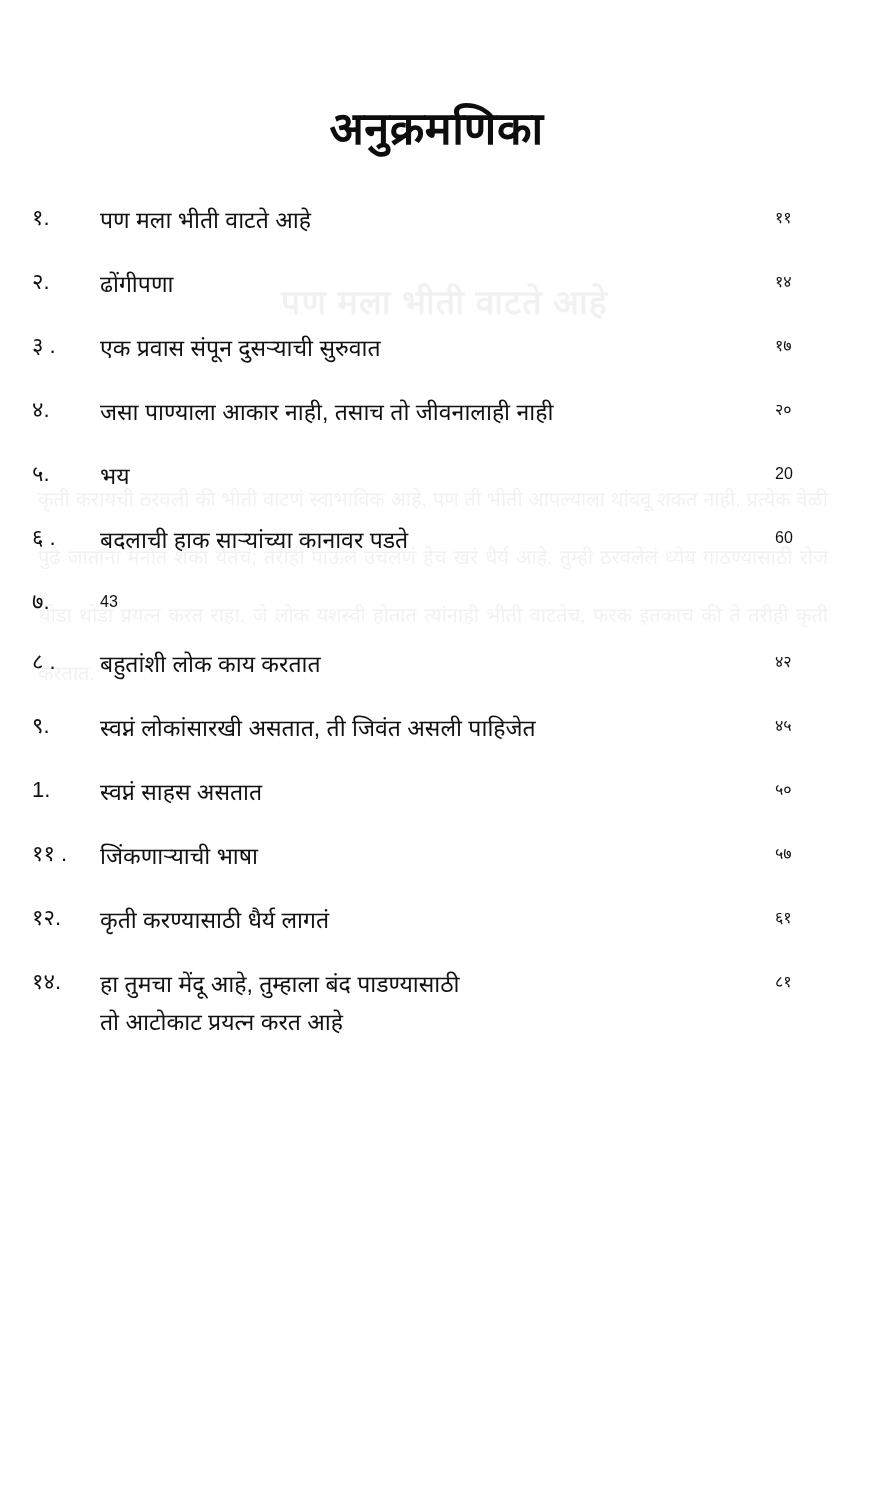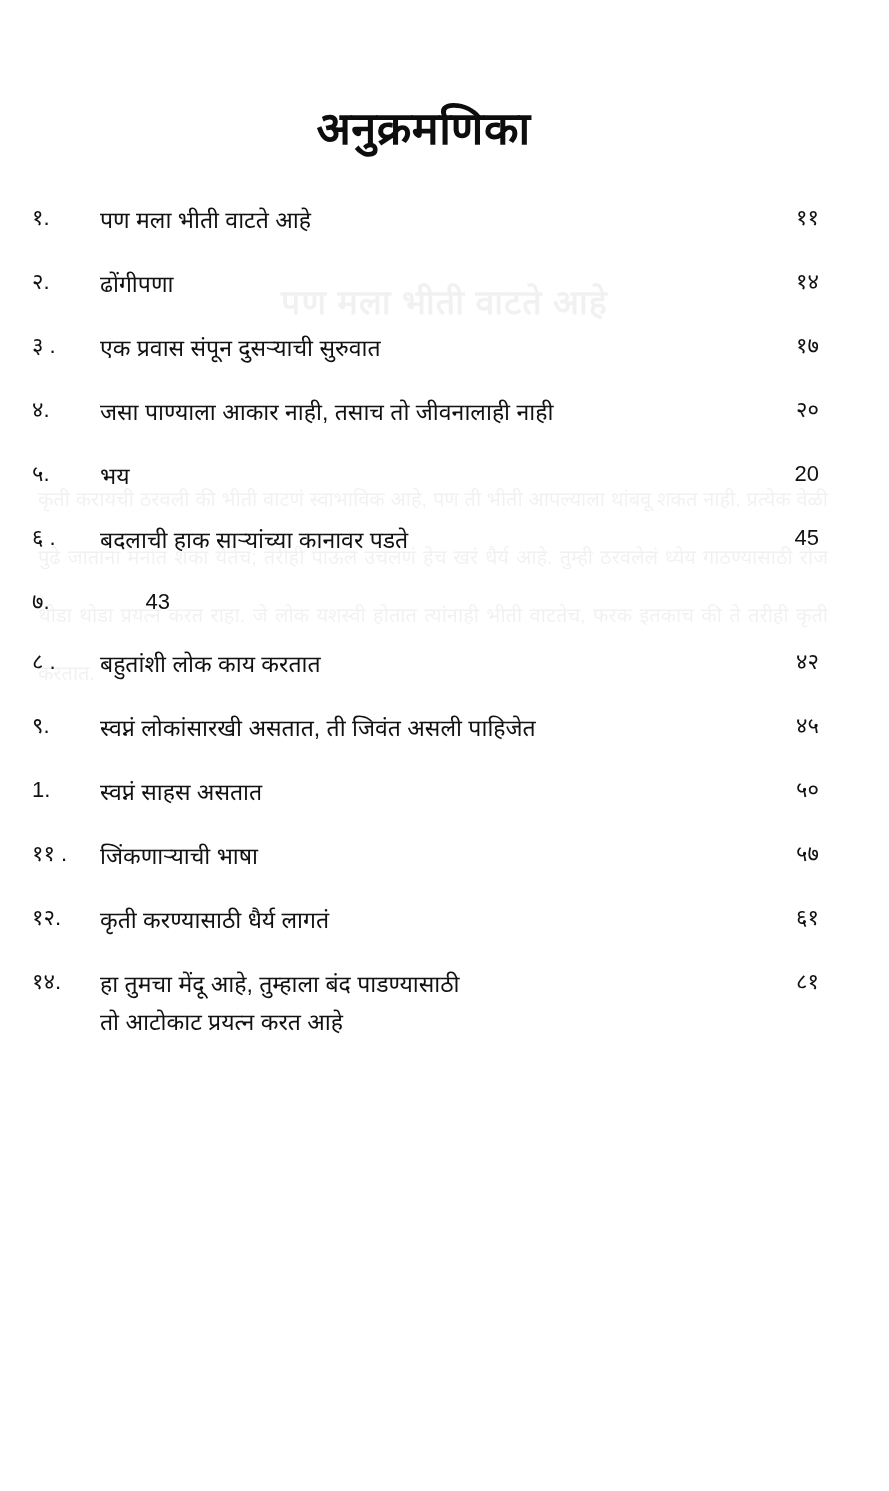--- a/index.html
+++ b/index.html
@@ -44,21 +44,21 @@
     line-height: 58px;
     text-align: justify;
   }
 
   .page {
     position: relative;
     z-index: 2;
     width: 889px;
     height: 1491px;
     box-sizing: border-box;
-    padding: 96px 70px 0 28px;
+    padding: 96px 44px 0 28px;
   }
 
   .doc-title {
     text-align: center;
     font-size: 45px;
     font-weight: 700;
     letter-spacing: 0.5px;
     margin: 0 0 44px 0;
     color: #0d0d0d;
   }
@@ -88,22 +88,22 @@
     line-height: 38px;
     color: #111;
     padding-right: 16px;
   }
   .toc-title .line2 {
     display: block;
   }
 
   .toc-page {
     flex: 0 0 70px;
-    text-align: right;
-    font-size: 22px;
+    text-align: left;
+    font-size: 16px;
     line-height: 34px;
     color: #111;
   }
 </style>
 </head>
 <body>
 
 <div class="ghost-layer">
   <div class="ghost-title">पण मला भीती वाटते आहे</div>
   <div class="ghost-body">कृती करायची ठरवली की भीती वाटणं स्वाभाविक आहे, पण ती भीती आपल्याला थांबवू शकत नाही. प्रत्येक वेळी पुढे जाताना मनात शंका येतेच; तरीही पाऊल उचलणं हेच खरं धैर्य आहे. तुम्ही ठरवलेलं ध्येय गाठण्यासाठी रोज थोडा थोडा प्रयत्न करत राहा. जे लोक यशस्वी होतात त्यांनाही भीती वाटतेच, फरक इतकाच की ते तरीही कृती करतात.</div>
@@ -141,21 +141,21 @@
 
     <div class="toc-row">
       <span class="toc-num">५.</span>
       <span class="toc-title">भय</span>
       <span class="toc-page">20</span>
     </div>
 
     <div class="toc-row">
       <span class="toc-num">६ .</span>
       <span class="toc-title">बदलाची हाक साऱ्यांच्या कानावर पडते</span>
-      <span class="toc-page">45</span>
+      <span class="toc-page">60</span>
     </div>
 
     <div class="toc-row">
       <span class="toc-num">७.</span>
       <span class="toc-page">43</span>
     </div>
 
     <div class="toc-row">
       <span class="toc-num">८ .</span>
       <span class="toc-title">बहुतांशी लोक काय करतात</span>

